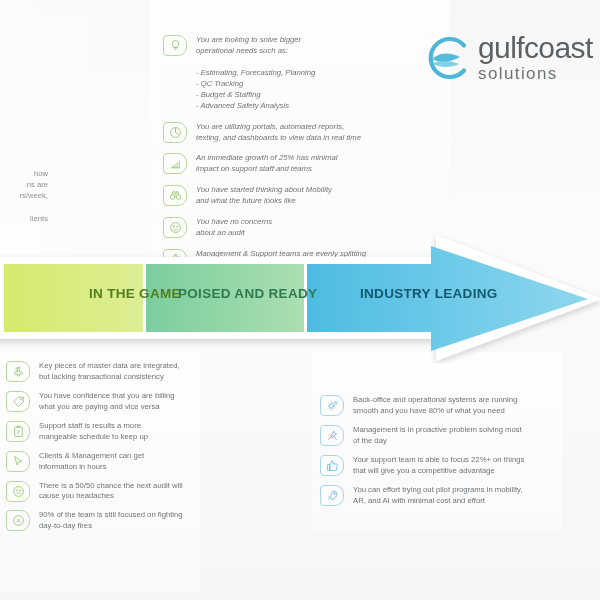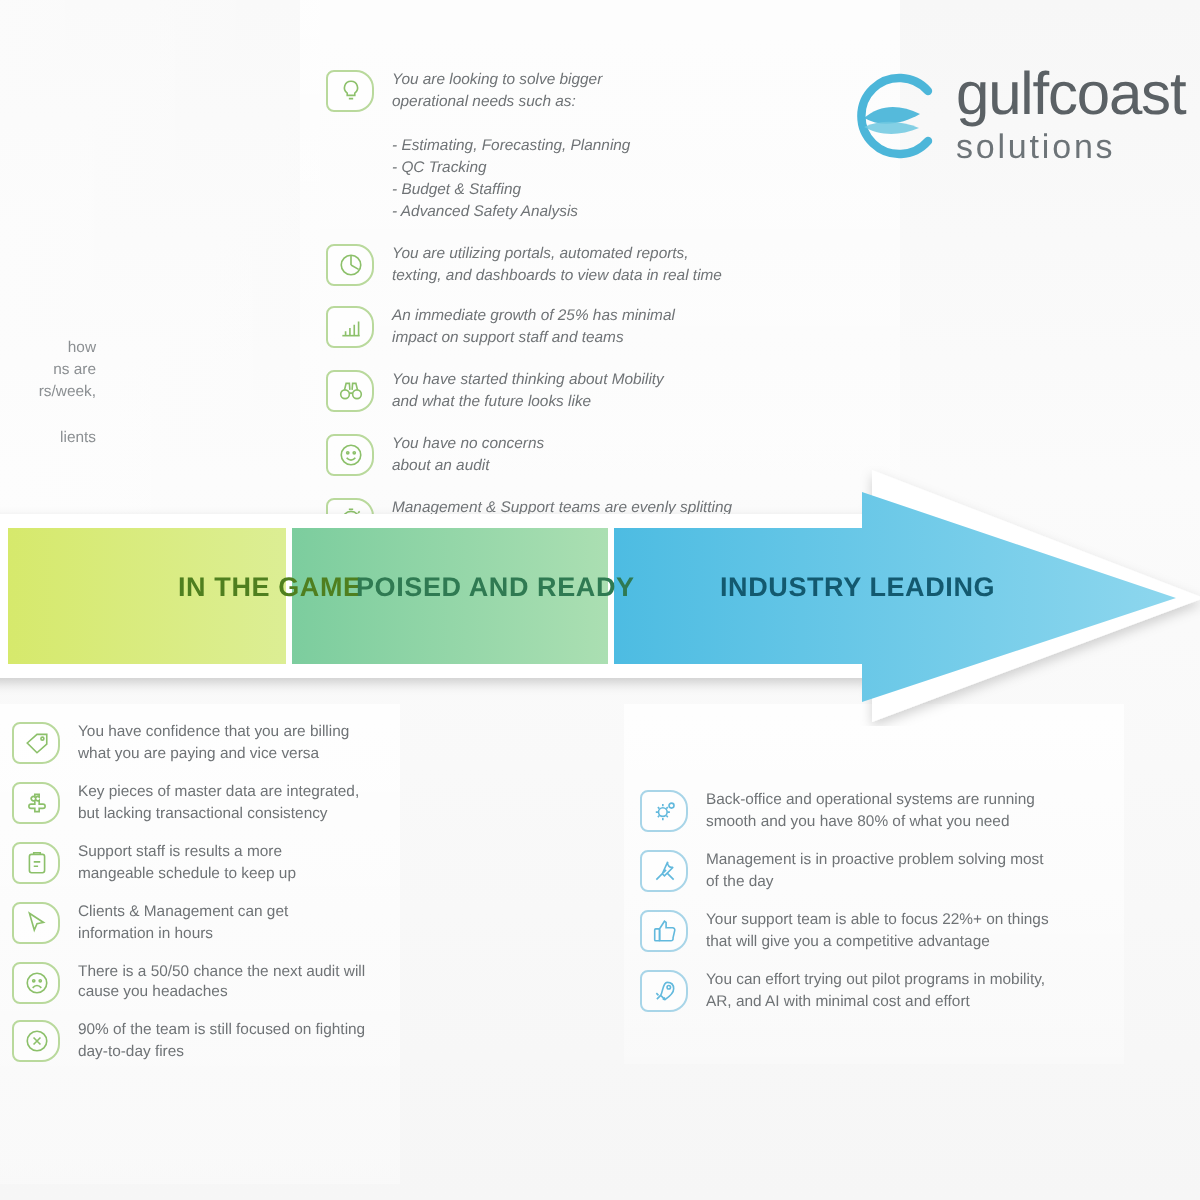--- a/index.html
+++ b/index.html
@@ -242,35 +242,35 @@
   </div>
 
   <div class="seg-label" id="lbl-0">IN THE GAME</div>
   <div class="seg-label" id="lbl-1">POISED AND READY</div>
   <div class="seg-label" id="lbl-2">INDUSTRY LEADING</div>
 
   <div id="left-list" class="blist green">
     <div class="brow">
       <span class="bicon">
         <svg viewBox="0 0 24 24">
+            <path d="M10 4h4v2.5a2 2 0 1 0 0 3V13h3.5a2 2 0 1 1 0 4H14v3h-4v-3H6.5a2 2 0 1 1 0-4H10V9.5a2 2 0 1 1 0-3z"></path>
+          </svg>
+      </span>
+      <span class="btext">Key pieces of master data are integrated,
+but lacking transactional consistency</span>
+    </div>
+    <div class="brow">
+      <span class="bicon">
+        <svg viewBox="0 0 24 24">
             <path d="M3 12l9-8h9v9l-9 8z"></path>
             <circle cx="17" cy="8" r="1.4"></circle>
           </svg>
       </span>
       <span class="btext">You have confidence that you are billing
 what you are paying and vice versa</span>
-    </div>
-    <div class="brow">
-      <span class="bicon">
-        <svg viewBox="0 0 24 24">
-            <path d="M10 4h4v2.5a2 2 0 1 0 0 3V13h3.5a2 2 0 1 1 0 4H14v3h-4v-3H6.5a2 2 0 1 1 0-4H10V9.5a2 2 0 1 1 0-3z"></path>
-          </svg>
-      </span>
-      <span class="btext">Key pieces of master data are integrated,
-but lacking transactional consistency</span>
     </div>
     <div class="brow">
       <span class="bicon">
         <svg viewBox="0 0 24 24">
             <rect x="5" y="4" width="14" height="17" rx="2"></rect>
             <path d="M9 4V2.5h6V4"></path>
             <path d="M9 11h6M9 15h4"></path>
           </svg>
       </span>
       <span class="btext">Support staff is results a more

